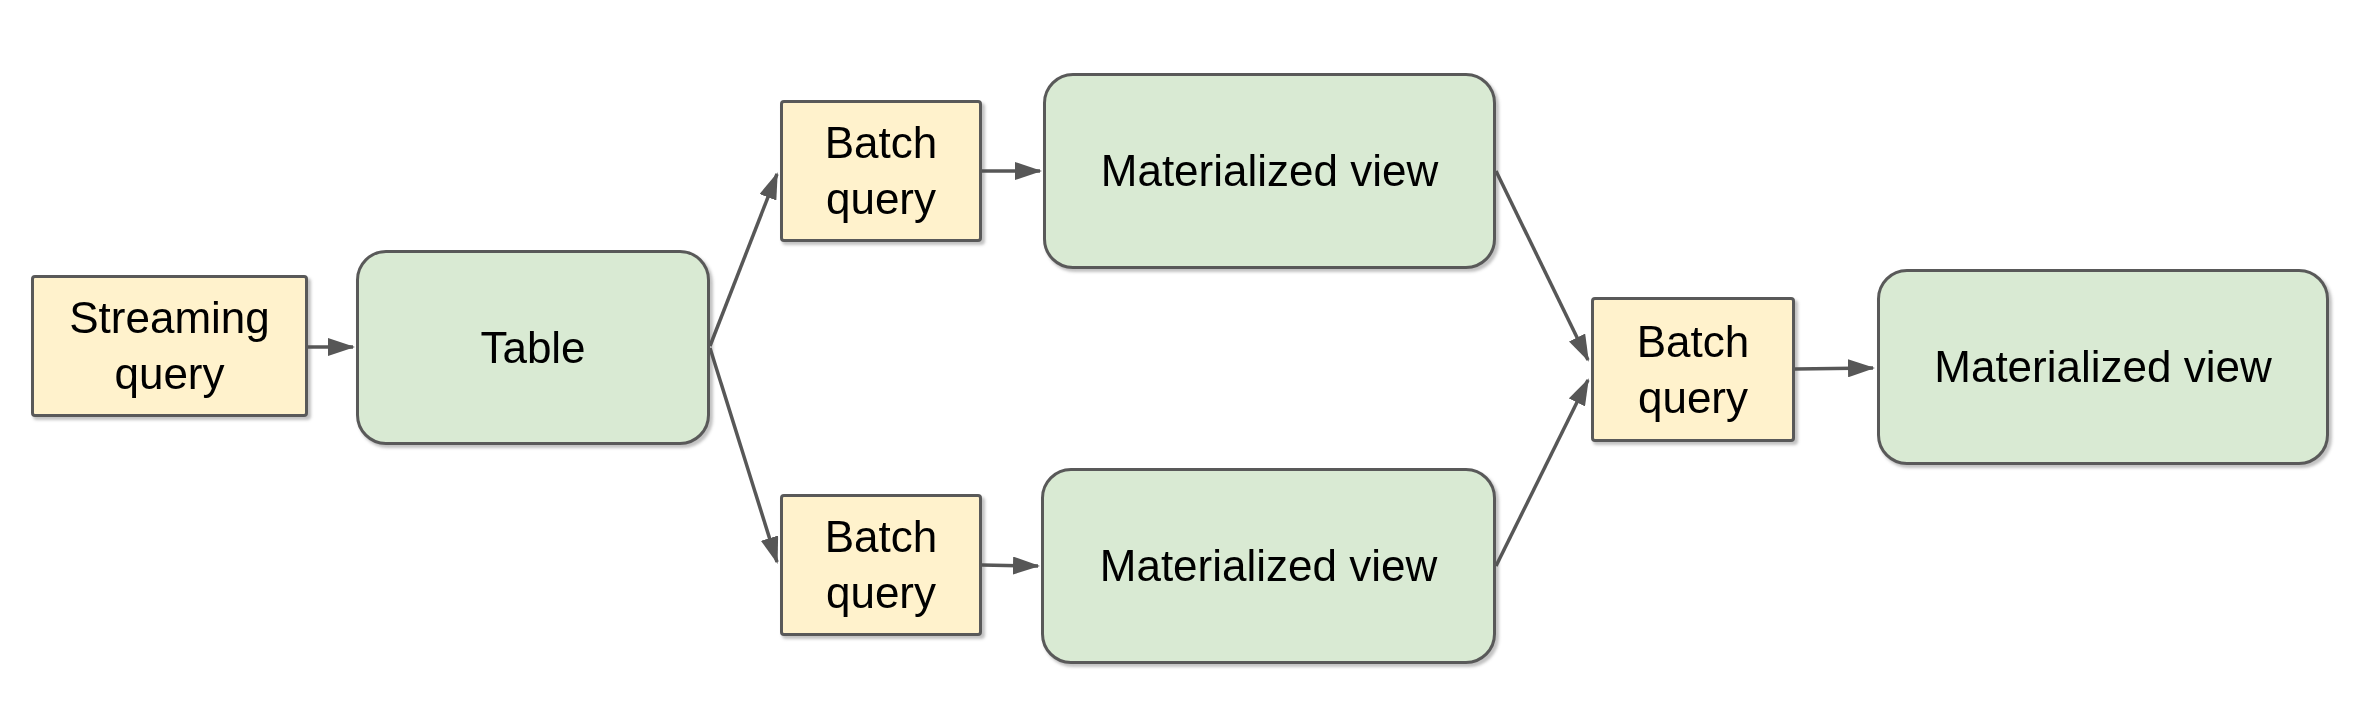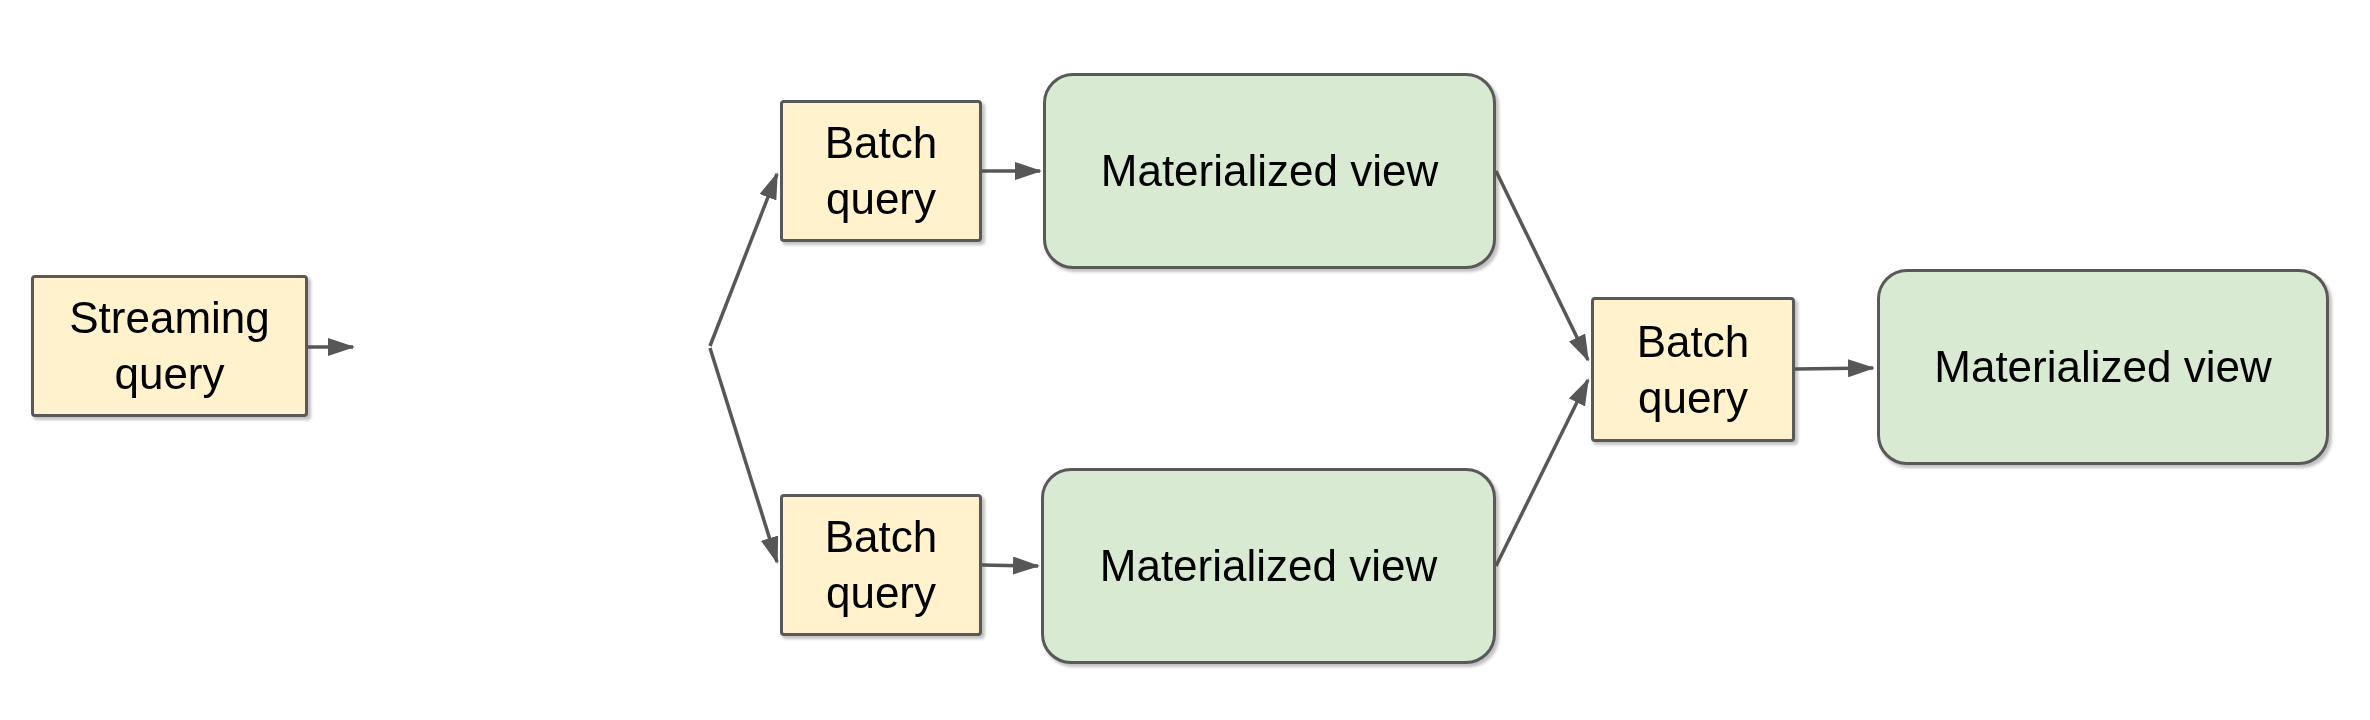--- a/index.html
+++ b/index.html
@@ -74,20 +74,23 @@
     <line marker-end="url(#arrowhead)" x1="710" y1="348" x2="777" y2="562"></line>
     <line marker-end="url(#arrowhead)" x1="982" y1="565" x2="1038" y2="566"></line>
     <line marker-end="url(#arrowhead)" x1="1496" y1="566" x2="1588" y2="380"></line>
     <line marker-end="url(#arrowhead)" x1="1795" y1="369" x2="1873" y2="368"></line>
   </svg>
 
   <div class="node query" style="left: 31px; top: 275px; width: 277px; height: 142px;">
     <span class="label">Streaming query</span>
   </div>
 
+  <div class="node data" style="left: 356px; top: 250px; width: 354px; height: 195px;">
+    <span class="label">Table</span>
+  </div>
 
   <div class="node query" style="left: 780px; top: 100px; width: 202px; height: 142px;">
     <span class="label">Batch query</span>
   </div>
 
   <div class="node data" style="left: 1043px; top: 73px; width: 453px; height: 196px;">
     <span class="label">Materialized view</span>
   </div>
 
   <div class="node query" style="left: 780px; top: 494px; width: 202px; height: 142px;">

